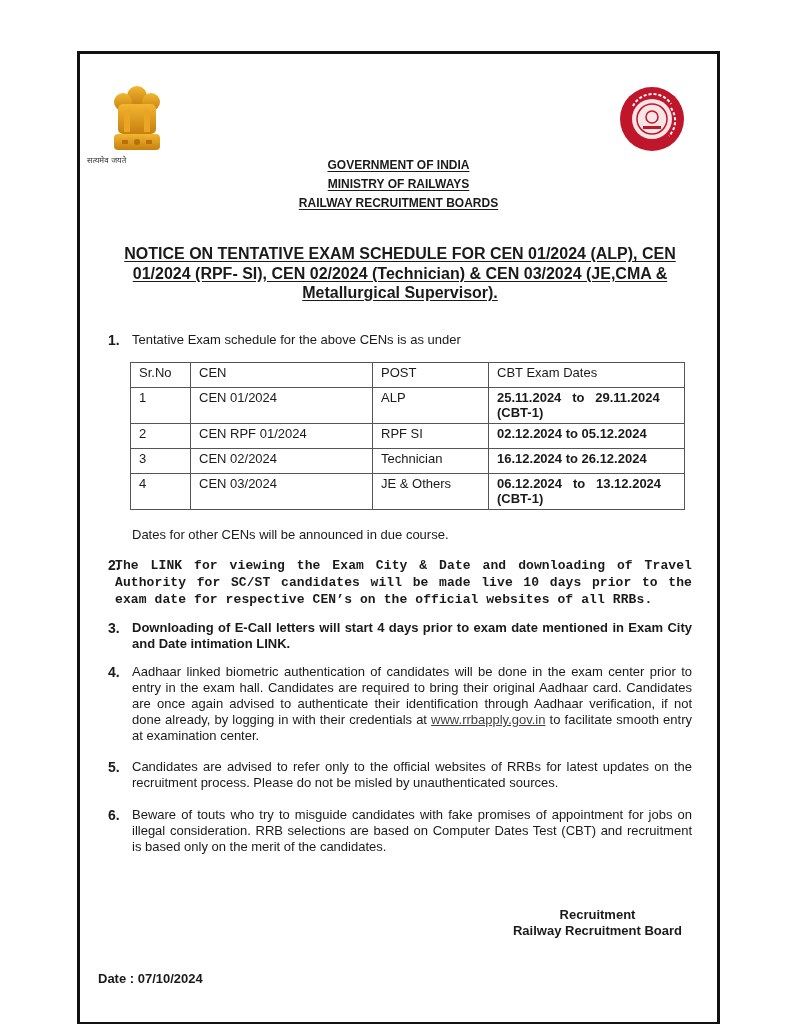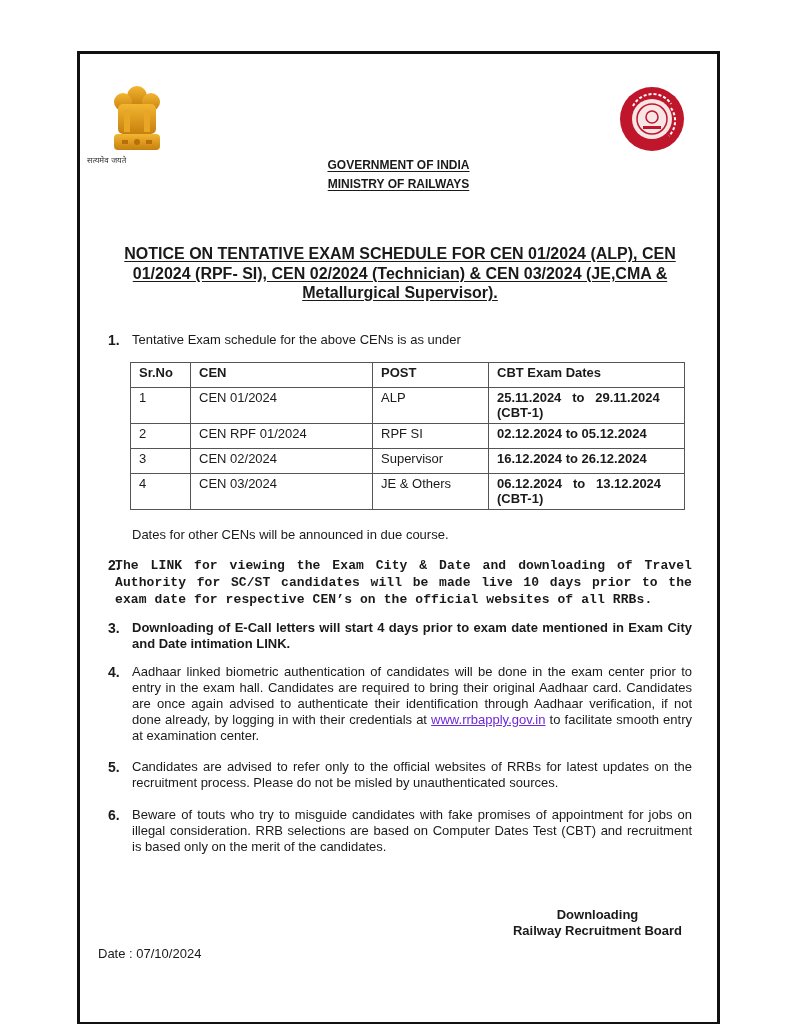--- a/index.html
+++ b/index.html
@@ -10,26 +10,26 @@
   .ir-logo { position:absolute; left:619px; top:86px; width:66px; height:66px; }
   .header-block { position:absolute; left:77px; width:643px; top:156px; text-align:center; font-weight:bold; font-size:12px; line-height:19px; }
   .header-block div { text-decoration:underline; text-underline-offset:2px; }
   .title { position:absolute; left:100px; width:600px; top:244px; text-align:center; font-weight:bold; font-size:16px; line-height:19.5px; text-decoration:underline; text-underline-offset:2px; }
   .item { position:absolute; left:108px; width:584px; font-size:13px; line-height:16px; text-align:justify; }
   .item .num { position:absolute; left:0; top:0; font-weight:bold; font-size:14px; }
   .item .txt { margin-left:24px; display:block; }
   .item.bold-item .txt { font-family:Liberation Mono, monospace; font-weight:bold; font-size:13px; line-height:17px; letter-spacing:0.1px;margin-left:7px; }
   table.sched { position:absolute; left:130px; top:362px; width:555px; border-collapse:collapse; font-size:13px; }
   table.sched td, table.sched th { border:1px solid #555; padding:2px 8px 2px 8px; vertical-align:top; text-align:left; line-height:15px; }
-  table.sched th { font-weight:bold; height:20px; }
+  table.sched th { font-weight:normal; height:20px; }
   table.sched td.date { font-weight:bold; }
   .c1{width:43px}.c2{width:165px}.c3{width:99px}
   .note { position:absolute; left:132px; top:527px; font-size:13px; }
-  a.link { color:#6d28d9; text-decoration:underline; }
-  .date-footer { position:absolute; left:98px; top:946px; font-weight:normal; font-size:13px; }
+  a.link { color:#404040; text-decoration:underline; }
+  .date-footer { position:absolute; left:98px; top:971px; font-weight:bold; font-size:13px; }
   .sign { position:absolute; left:505px; top:907px; width:185px; text-align:center; font-weight:bold; font-size:13px; line-height:16px; }
 </style>
 </head>
 <body>
 
 <div class="frame"></div>
 
 <svg class="emblem" viewBox="0 0 62 82">
   <defs>
     <linearGradient id="gold" x1="0" y1="0" x2="0" y2="1">
@@ -56,20 +56,21 @@
   <circle cx="33" cy="33" r="15" fill="none" stroke="#c0162c" stroke-width="1.5"></circle>
   <circle cx="33" cy="31" r="6" fill="none" stroke="#c0162c" stroke-width="1.5"></circle>
   <rect x="24" y="40" width="18" height="3" fill="#c0162c"></rect>
   <path d="M14 20 A22 22 0 0 1 52 18" fill="none" stroke="#fff" stroke-width="2" stroke-dasharray="3 2"></path>
   <path d="M52 22 A22 22 0 0 1 50 50" fill="none" stroke="#fff" stroke-width="2" stroke-dasharray="3 2"></path>
 </svg>
 
 <div class="header-block">
   <div>GOVERNMENT OF INDIA</div>
   <div>MINISTRY OF RAILWAYS</div>
+  <div>RAILWAY RECRUITMENT BOARDS</div>
 </div>
 
 <div class="title">NOTICE ON TENTATIVE EXAM SCHEDULE FOR CEN 01/2024 (ALP), CEN 01/2024 (RPF- SI), CEN 02/2024 (Technician) &amp; CEN 03/2024 (JE,CMA &amp; Metallurgical Supervisor).</div>
 
 <div class="item" style="top:332px;">
   <span class="num">1.</span>
   <span class="txt">Tentative Exam schedule for the above CENs is as under</span>
 </div>
 
 <table class="sched">
@@ -88,21 +89,21 @@
   </tr>
   <tr style="height:25px">
     <td>2</td>
     <td>CEN RPF 01/2024</td>
     <td>RPF SI</td>
     <td class="date">02.12.2024 to 05.12.2024</td>
   </tr>
   <tr style="height:25px">
     <td>3</td>
     <td>CEN 02/2024</td>
-    <td>Supervisor</td>
+    <td>Technician</td>
     <td class="date">16.12.2024 to 26.12.2024</td>
   </tr>
   <tr style="height:36px">
     <td>4</td>
     <td>CEN 03/2024</td>
     <td>JE &amp; Others</td>
     <td class="date" style="white-space:pre-wrap">06.12.2024   to   13.12.2024 (CBT-1)</td>
   </tr>
 </tbody>
   </table>
@@ -129,15 +130,15 @@
   <span class="txt">Candidates are advised to refer only to the official websites of RRBs for latest updates on the recruitment process. Please do not be misled by unauthenticated sources.</span>
 </div>
 
 <div class="item" style="top:807px;">
   <span class="num">6.</span>
   <span class="txt">Beware of touts who try to misguide candidates with fake promises of appointment for jobs on illegal consideration. RRB selections are based on Computer Dates Test (CBT) and recruitment is based only on the merit of the candidates.</span>
 </div>
 
 <div class="date-footer">Date : 07/10/2024</div>
 <div class="sign">
-  <div>Downloading</div>
+  <div>Recruitment</div>
   <div>Railway Recruitment Board</div>
 </div>
 
 </body></html>

